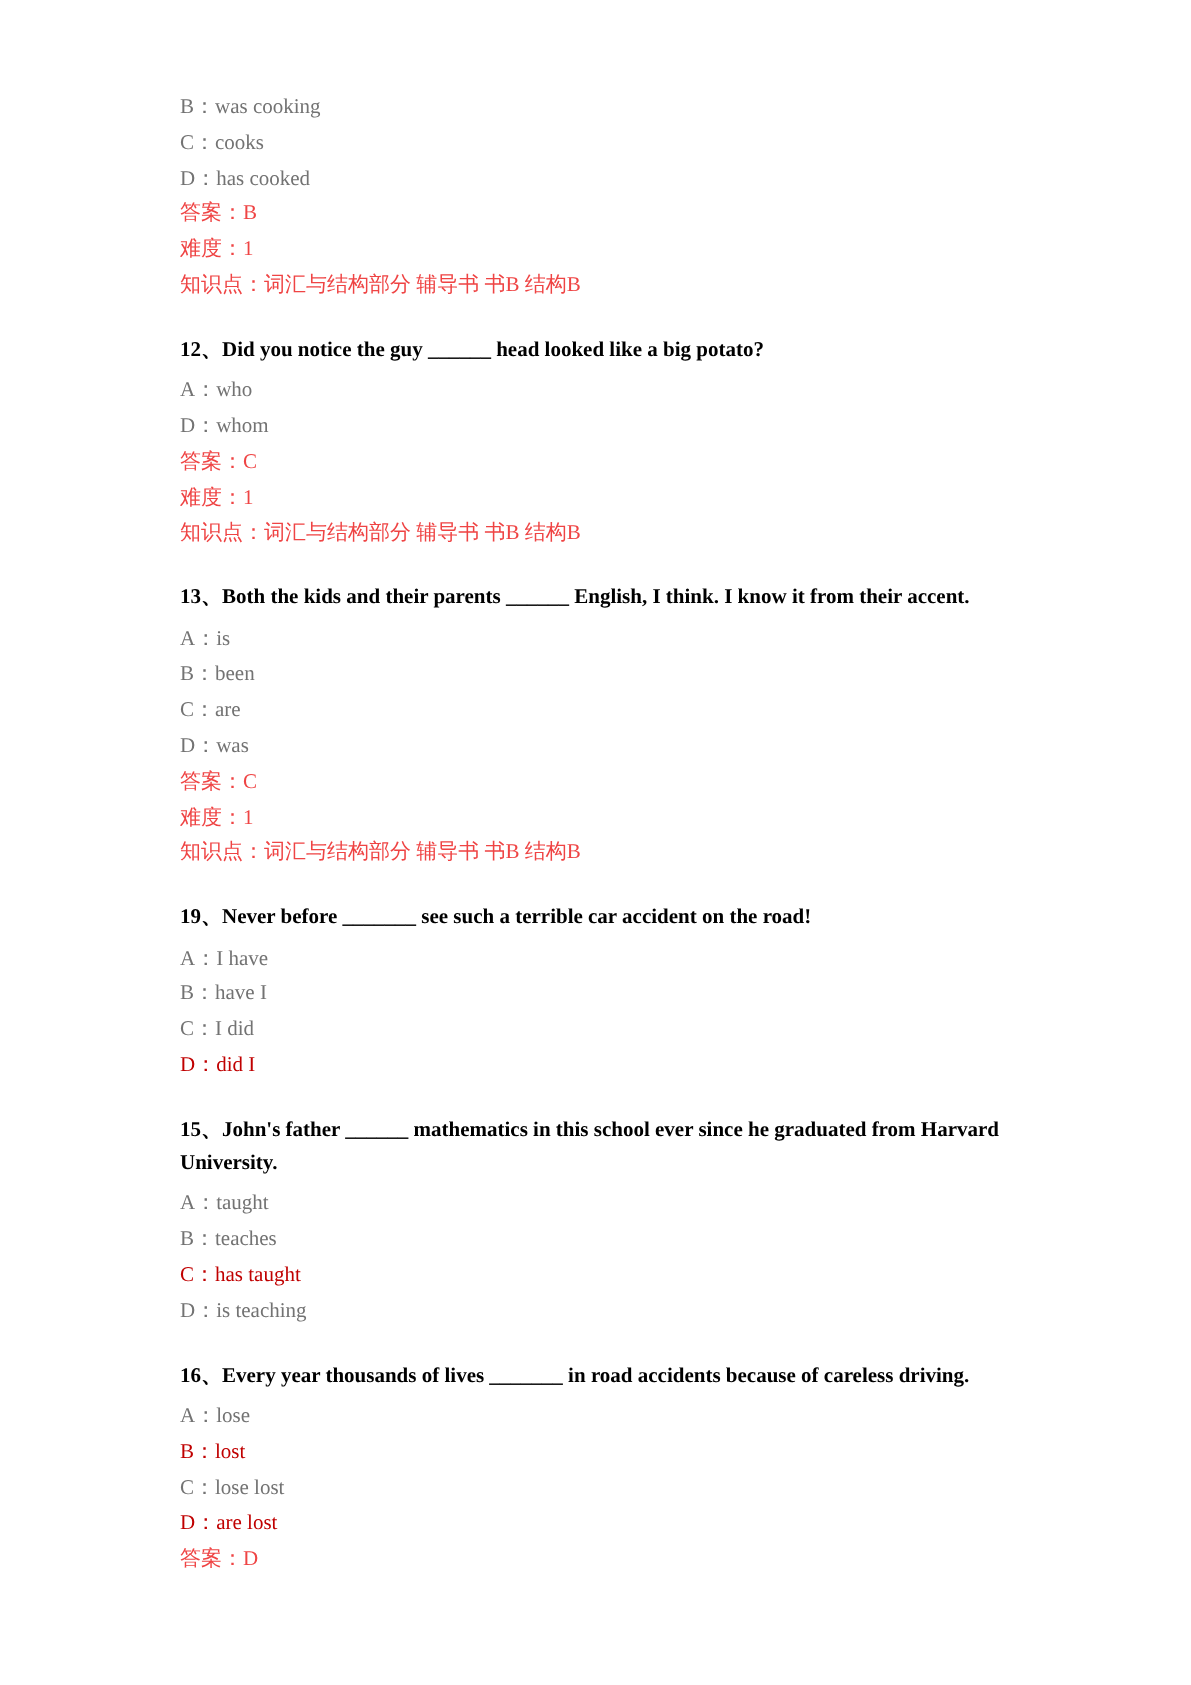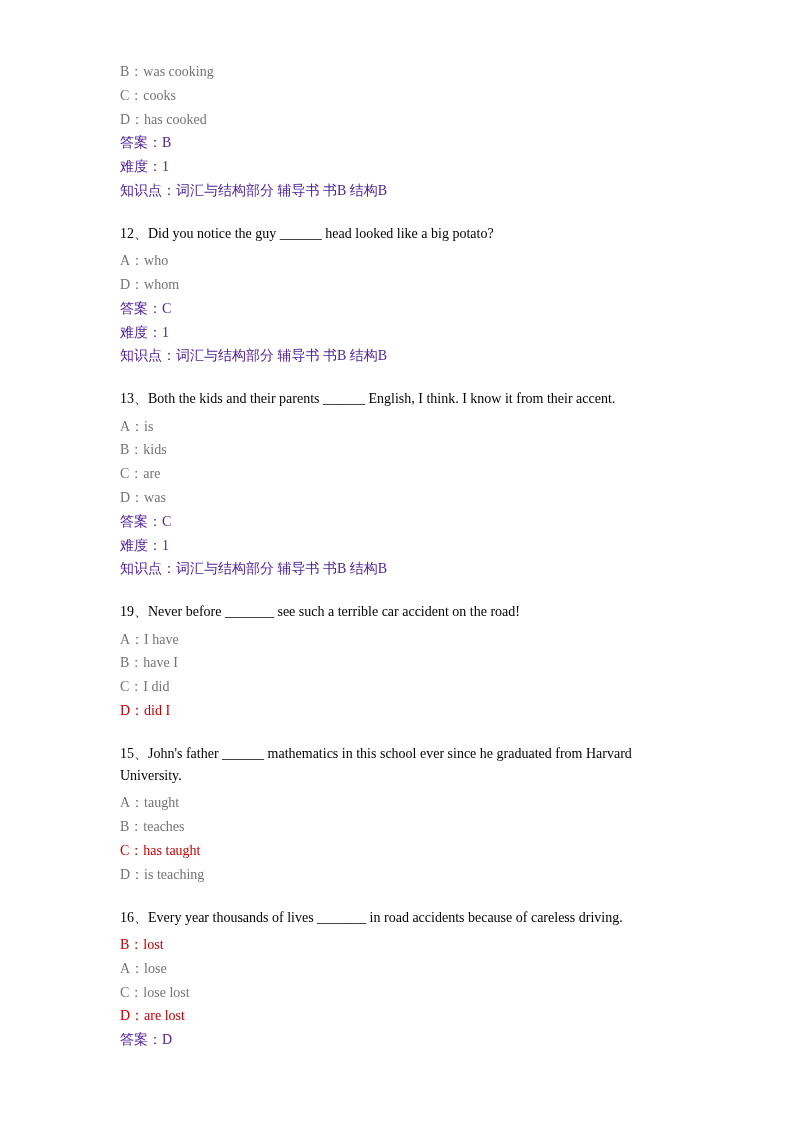--- a/index.html
+++ b/index.html
@@ -13,34 +13,34 @@
       background: #fff;
       font-family: "SimSun", "宋体", serif;
       font-size: 14px;
       color: #000;
       padding: 60px 120px 60px 120px;
     }
     .question-block {
       margin-bottom: 20px;
     }
     .question-stem {
-      font-weight: normal;
+      font-weight: bold;
       color: #000;
       margin-bottom: 4px;
       line-height: 1.6;
     }
     .option {
       line-height: 1.7;
       color: #737373;
     }
     .option.red {
       color: #c00000;
     }
     .meta {
-      color: #4c1d95;
+      color: #ef4444;
       line-height: 1.7;
     }
   </style>
 </head>
 <body>
 
 <div class="question-block">
   <div class="option"><span>B：was cooking</span></div>
   <div class="option"><span>C：cooks</span></div>
   <div class="option"><span>D：has cooked</span></div>
@@ -54,21 +54,21 @@
   <div class="option">A：who</div>
   <div class="option">D：whom</div>
   <div class="meta">答案：C</div>
   <div class="meta">难度：1</div>
   <div class="meta">知识点：词汇与结构部分 辅导书 书B 结构B</div>
 </div>
 
 <div class="question-block">
   <div class="question-stem">13、Both the kids and their parents ______ English, I think. I know it from their accent.</div>
   <div class="option">A：is</div>
-  <div class="option">B：kids</div>
+  <div class="option">B：been</div>
   <div class="option">C：are</div>
   <div class="option">D：was</div>
   <div class="meta">答案：C</div>
   <div class="meta">难度：1</div>
   <div class="meta">知识点：词汇与结构部分 辅导书 书B 结构B</div>
 </div>
 
 <div class="question-block">
   <div class="question-stem">19、Never before _______ see such a terrible car accident on the road!</div>
   <div class="option">A：I have</div>
@@ -80,18 +80,18 @@
 <div class="question-block">
   <div class="question-stem">15、John's father ______ mathematics in this school ever since he graduated from Harvard University.</div>
   <div class="option">A：taught</div>
   <div class="option">B：teaches</div>
   <div class="option red">C：has taught</div>
   <div class="option">D：is teaching</div>
 </div>
 
 <div class="question-block">
   <div class="question-stem">16、Every year thousands of lives _______ in road accidents because of careless driving.</div>
+  <div class="option">A：lose</div>
   <div class="option red">B：lost</div>
-  <div class="option">A：lose</div>
   <div class="option">C：lose lost</div>
   <div class="option red">D：are lost</div>
   <div class="meta">答案：D</div>
 </div>
 
 </body></html>

